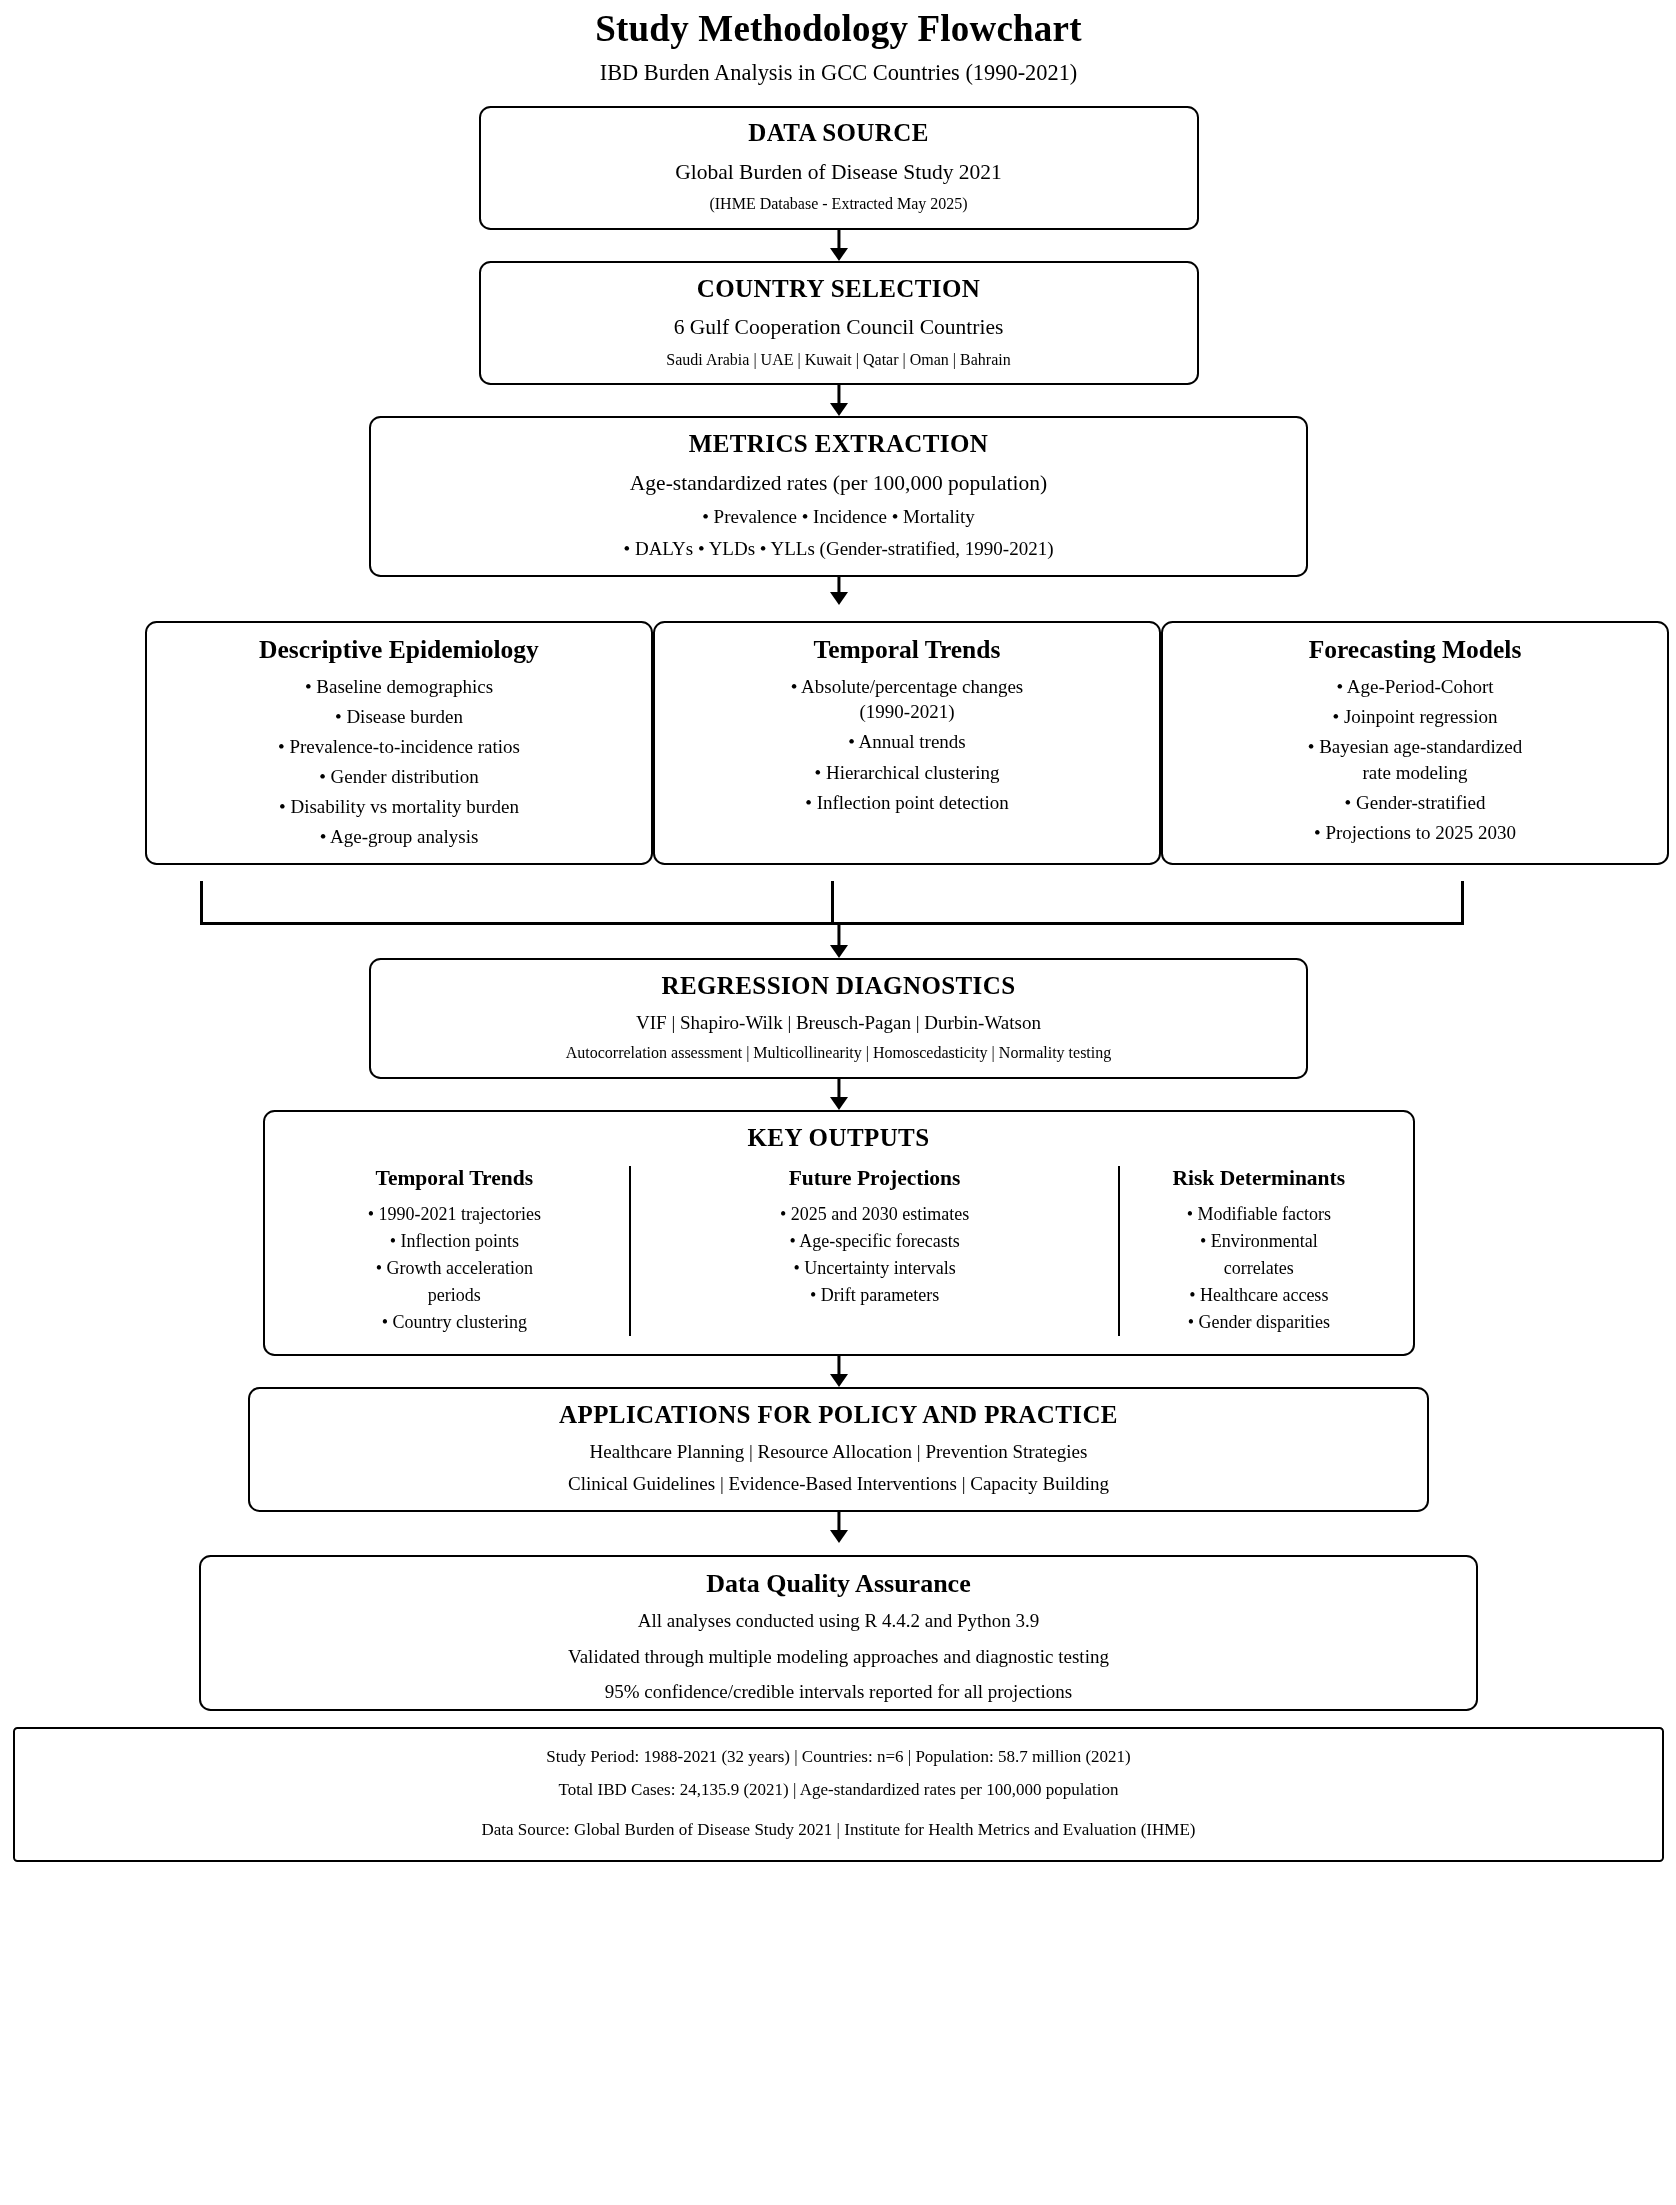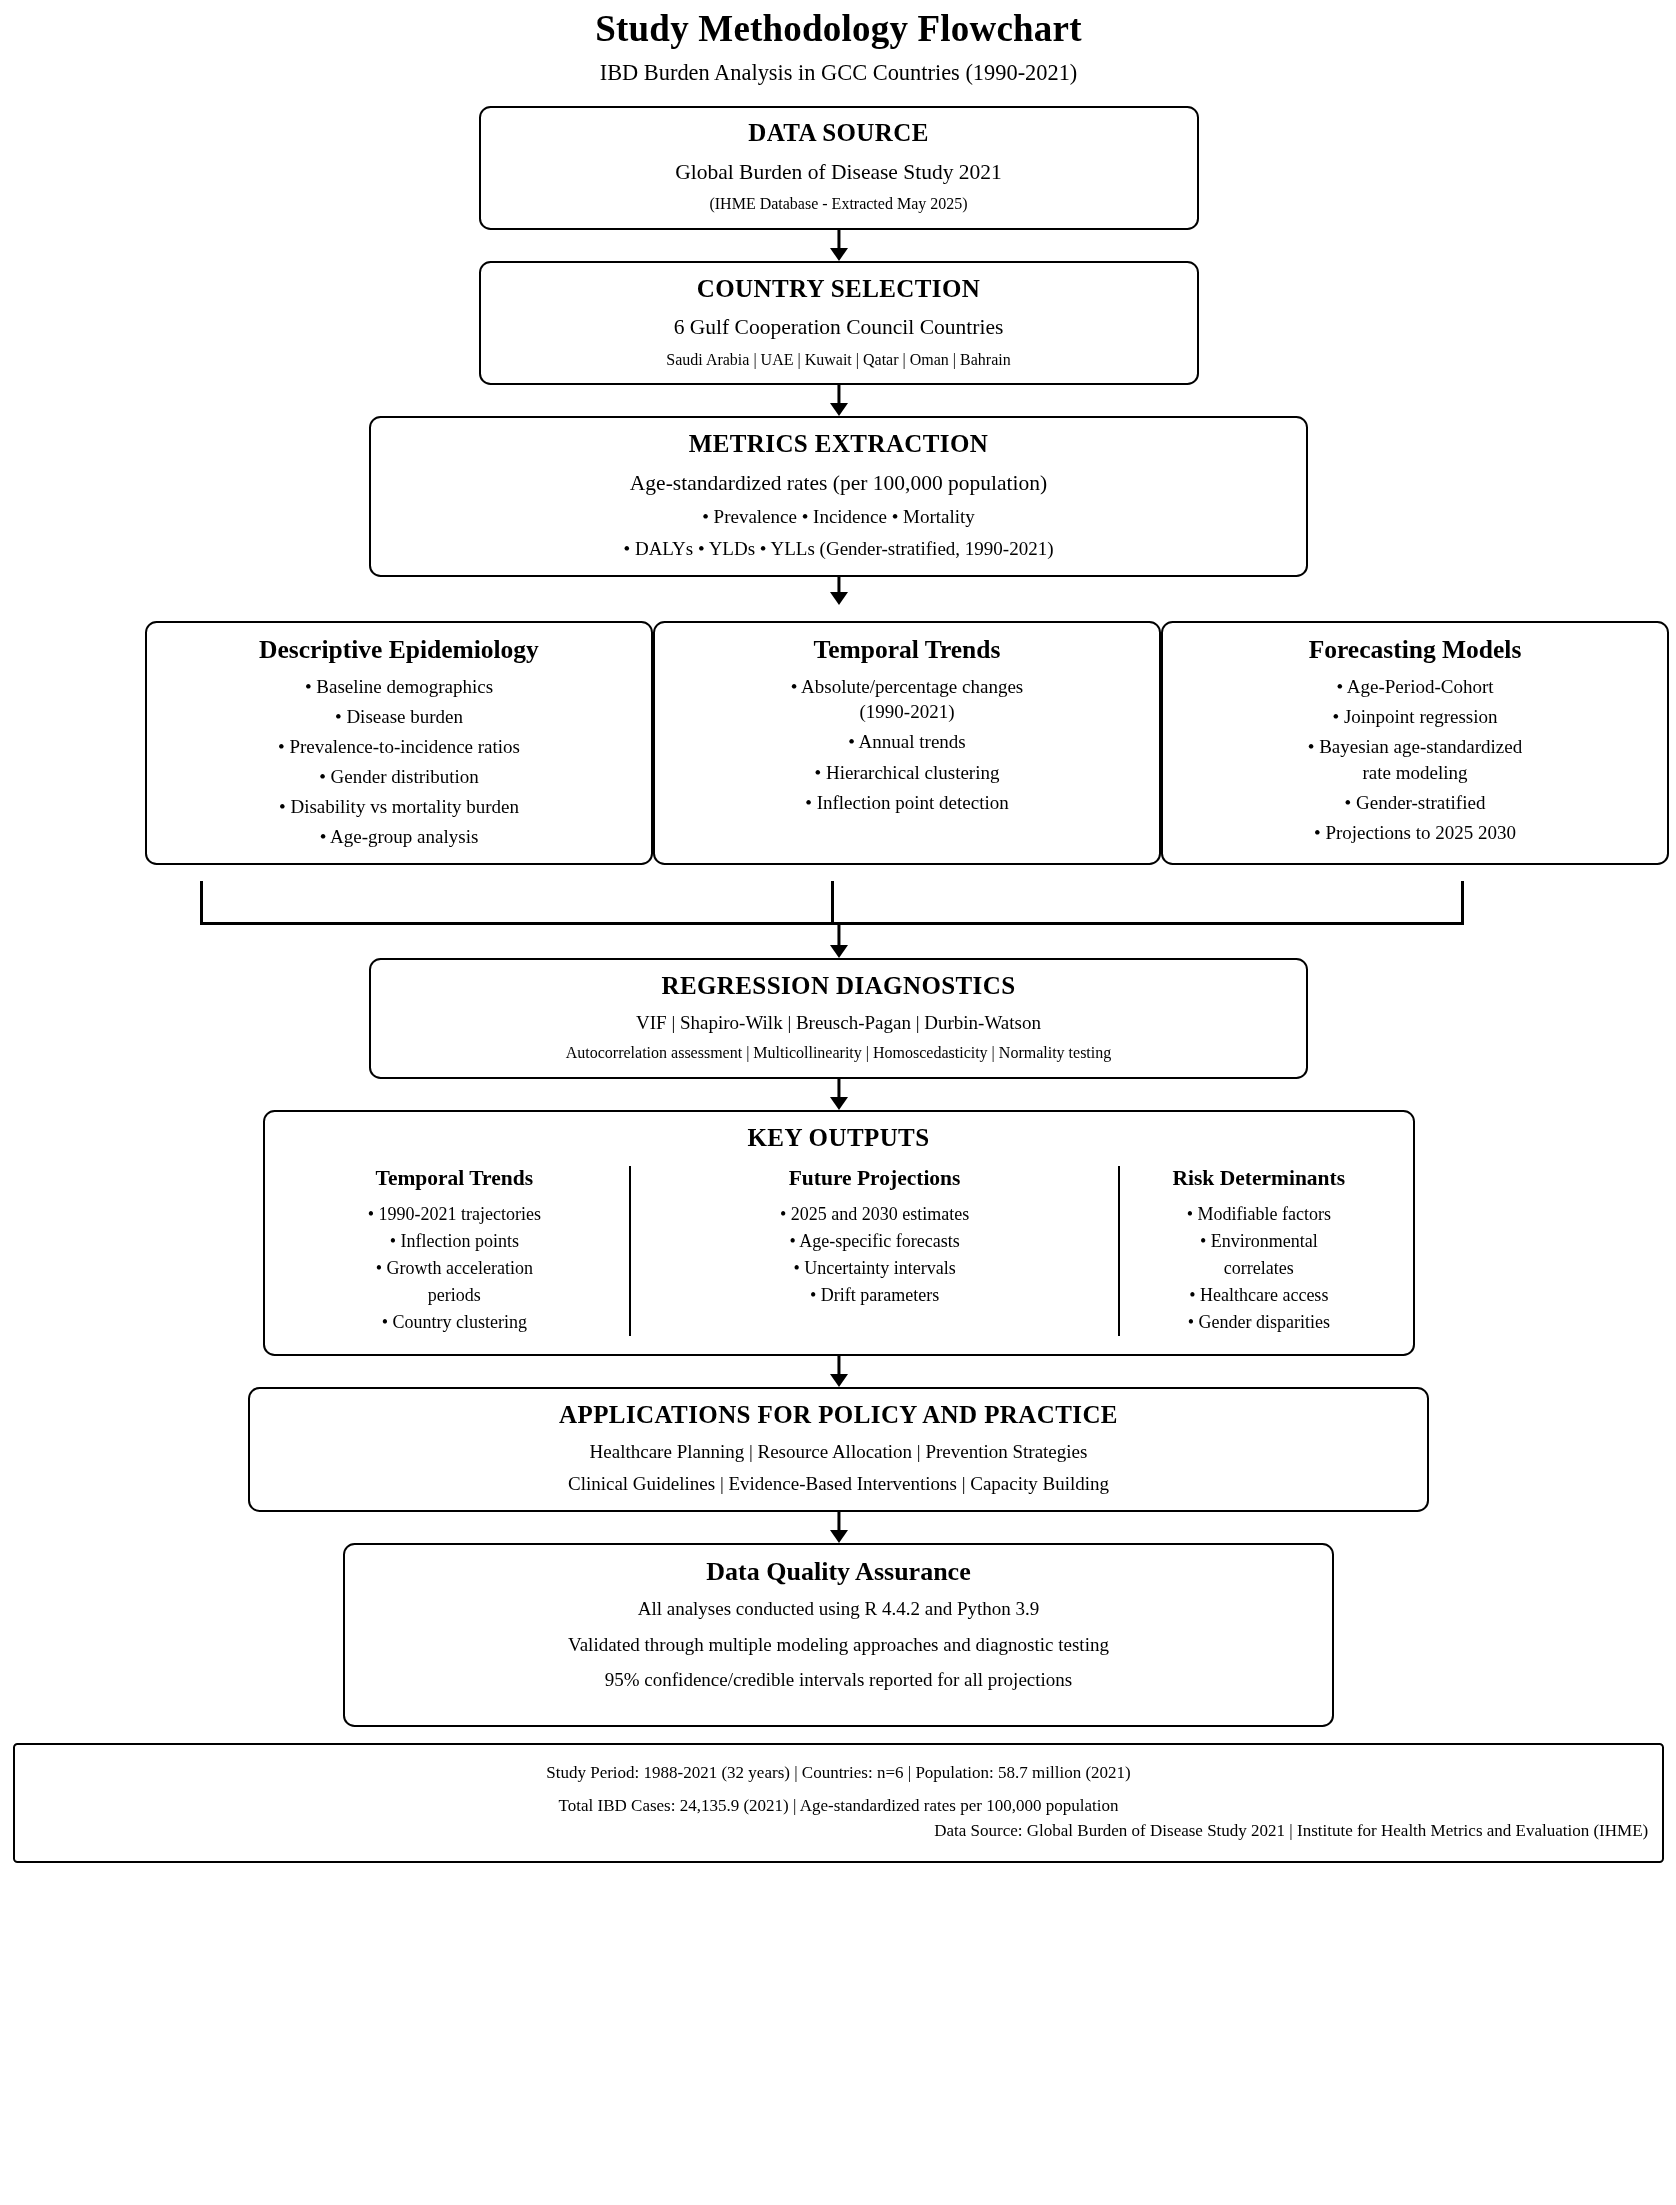--- a/index.html
+++ b/index.html
@@ -313,28 +313,28 @@
   </div>
 
   <div class="arrow-wrap">
     <div class="arrow-v" style="height:31px;">
       <div class="stem"></div>
       <div class="head"></div>
     </div>
   </div>
 
   <div class="row-center">
-    <div class="box" style="width:991px; padding-bottom:32px;">
+    <div class="box" style="width:1279px; padding-bottom:4px;margin-top:12px;">
       <div class="box-title t-mixed">Data Quality Assurance</div>
       <div class="line l-md gap-a">All analyses conducted using R 4.4.2 and Python 3.9</div>
       <div class="line l-md gap-a">Validated through multiple modeling approaches and diagnostic testing</div>
       <div class="line l-md gap-a">95% confidence/credible intervals reported for all projections</div>
     </div>
   </div>
 
   <div class="footer-box">
     <div class="line">Study Period: 1988-2021 (32 years) | Countries: n=6 | Population: 58.7 million (2021)</div>
     <div class="line" style="margin-top:12.5px;">Total IBD Cases: 24,135.9 (2021) | Age-standardized rates per 100,000 population</div>
-    <div class="line" style="margin-top:5px;text-align:right;">Data Source: Global Burden of Disease Study 2021 | Institute for Health Metrics and Evaluation (IHME)</div>
+    <div class="line" style="margin-top:20px;">Data Source: Global Burden of Disease Study 2021 | Institute for Health Metrics and Evaluation (IHME)</div>
   </div>
 
 </div>
 
 
 </body></html>

